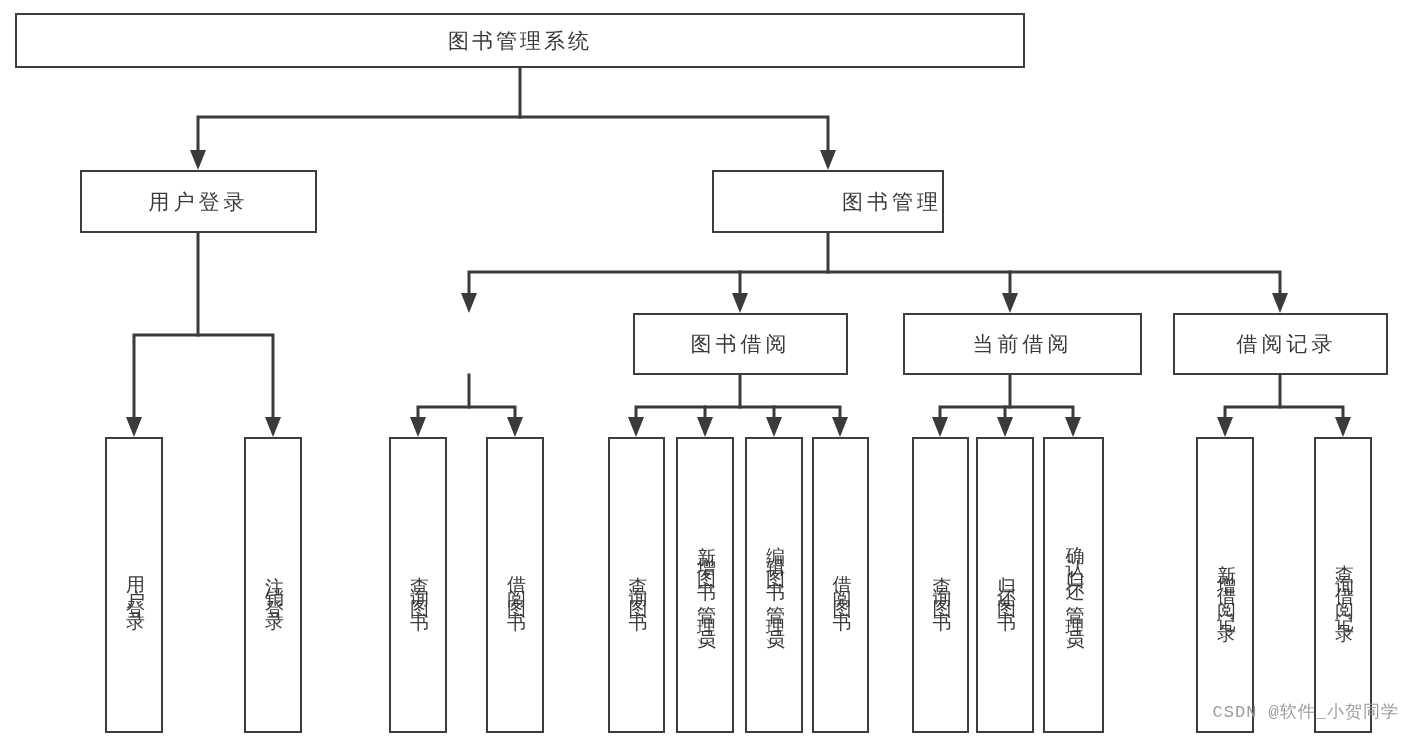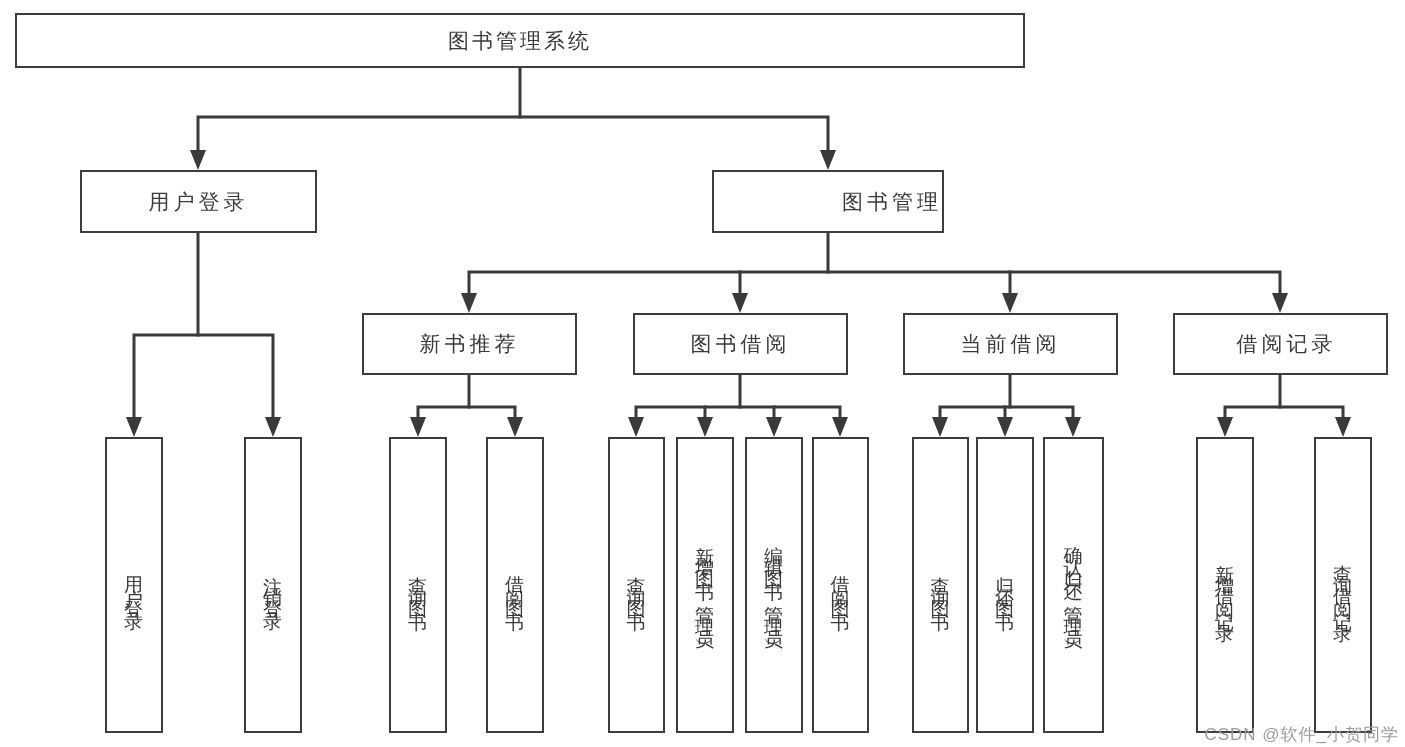--- a/index.html
+++ b/index.html
@@ -5,21 +5,21 @@
   html, body {
     margin: 0;
     padding: 0;
     background: #ffffff;
   }
   .canvas {
     position: relative;
     width: 1405px;
     height: 747px;
     background: #ffffff;
-    font-family: Liberation Sans, sans-serif;
+    font-family: Liberation Mono, monospace;
     overflow: hidden;
   }
   .connectors {
     position: absolute;
     left: 0;
     top: 0;
     width: 1405px;
     height: 747px;
     pointer-events: none;
   }
@@ -46,21 +46,21 @@
     writing-mode: vertical-lr;
     text-orientation: mixed;
     font-size: 19px;
     letter-spacing: 12px;
     line-height: 1;
     white-space: nowrap;
   }
   .watermark {
     position: absolute;
     right: 6px;
-    bottom: 1px;
+    bottom: 24px;
     font-size: 17px;
     color: #9c9c9c;
     letter-spacing: 1px;
     white-space: nowrap;
     z-index: 5;
   }
 </style>
 </head>
 <body>
 
@@ -122,27 +122,24 @@
     <span>图书管理系统</span>
   </div>
 
   <div class="node hnode" style="left:80px; top:170px; width:237px; height:63px;">
     <span>用户登录</span>
   </div>
   <div class="node hnode" style="left:712px; top:170px; width:232px; height:63px;justify-content:flex-end;">
     <span>图书管理</span>
   </div>
 
-  <div class="node hnode" style="left:362px; top:313px; width:215px; height:62px;">
-    <span>新书推荐</span>
-  </div>
   <div class="node hnode" style="left:633px; top:313px; width:215px; height:62px;">
     <span>图书借阅</span>
   </div>
-  <div class="node hnode" style="left:903px; top:313px; width:215px; height:62px;">
+  <div class="node hnode" style="left:903px; top:313px; width:239px; height:62px;">
     <span>当前借阅</span>
   </div>
   <div class="node hnode" style="left:1173px; top:313px; width:215px; height:62px;padding-left:12px;">
     <span>借阅记录</span>
   </div>
 
   <div class="node vnode" style="left:105px; top:437px; width:58px; height:296px;">
     <span>用户登录</span>
   </div>
   <div class="node vnode" style="left:244px; top:437px; width:58px; height:296px;">

